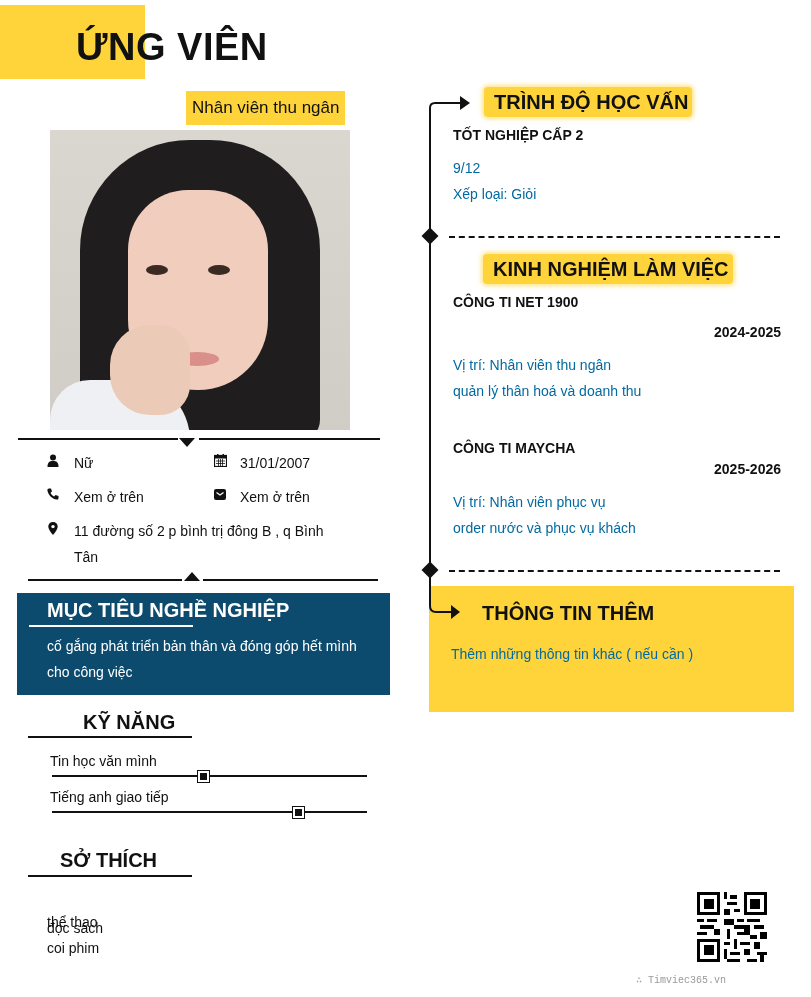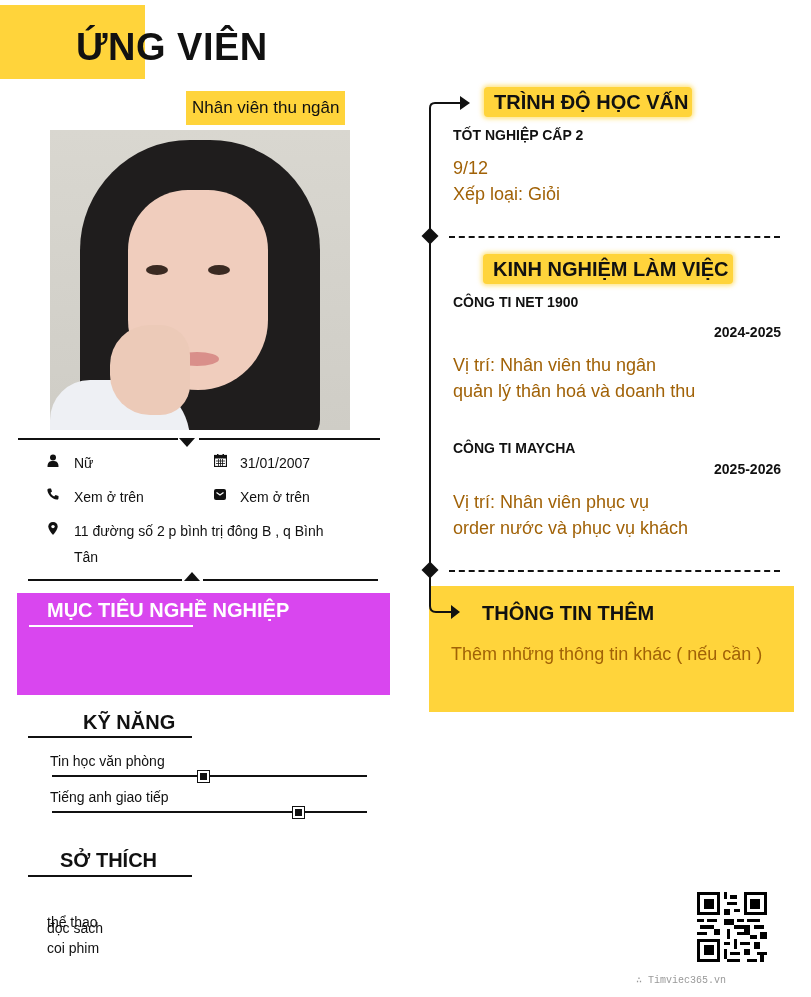--- a/index.html
+++ b/index.html
@@ -24,21 +24,21 @@
 
   
   .hline { height: 2px; background: #111; }
   .tri-down { width: 0; height: 0; border-left: 8px solid transparent; border-right: 8px solid transparent; border-top: 9px solid #111; }
   .tri-up { width: 0; height: 0; border-left: 8px solid transparent; border-right: 8px solid transparent; border-bottom: 9px solid #111; }
 
   .info { font-size: 14px; line-height: 20px; color: #111; }
   .icon { width: 14px; height: 14px; display: flex; align-items: center; justify-content: center; }
 
   
-  .objective { left: 17px; top: 593px; width: 373px; height: 102px; background: #d946ef; color: #fff; }
+  .objective { left: 17px; top: 593px; width: 373px; height: 102px; background: #0c4a6e; color: #fff; }
   .obj-title { position: absolute; left: 30px; top: 6px; font-size: 20px; font-weight: bold; color: #fff; line-height: 22px; }
   .obj-line { position: absolute; left: 12px; top: 32px; width: 164px; height: 2px; background: #fff; }
   .obj-text { position: absolute; left: 30px; top: 40px; width: 330px; font-size: 14px; line-height: 26px; color: #fff; }
 
   .sec-title { font-size: 20px; font-weight: bold; line-height: 24px; color: #111; }
   .sec-line { height: 2px; background: #111; }
 
   .skill-label { font-size: 14px; color: #111; line-height: 18px; }
   .skill-track { height: 2px; background: #111; }
   .skill-knob { width: 11px; height: 11px; background: #111; border: 2px solid #fff; outline: 1px solid #111; }
@@ -47,21 +47,21 @@
 
   
   .timeline-v { left: 429px; width: 2px; background: #111; }
   .diamond { width: 12px; height: 12px; background: #111; transform: rotate(45deg); }
   .dash { height: 0; border-top: 2px dashed #111; }
 
   .brush { background: #FFD43B; border-radius: 4px; box-shadow: 0 0 4px 2px rgba(255,212,59,0.6); }
   .brush-title { font-size: 20px; font-weight: bold; color: #111; line-height: 24px; white-space: nowrap; }
 
   .r-head { font-size: 14px; font-weight: bold; color: #111; line-height: 18px; }
-  .r-text { font-size: 18px; color: #a16207; line-height: 26px; }
+  .r-text { font-size: 14px; color: #0369a1; line-height: 26px; }
   .r-date { font-size: 14px; font-weight: bold; color: #111; line-height: 18px; text-align: right; }
 
   .extra-box { left: 429px; top: 586px; width: 365px; height: 126px; background: #FFD43B; }
 
   .qr { left: 697px; top: 892px; width: 70px; height: 70px; background: #fff; }
   .footer { left: 636px; top: 974px; font-family: "Liberation Mono", monospace; font-size: 10px; color: #999; }
 </style>
 </head>
 <body>
 
@@ -135,26 +135,27 @@
 </div>
 <div class="abs info" style="left:74px; top:521px; width:260px; line-height:26px; margin-top:-3px;">11 đường số 2 p bình trị đông B , q Bình Tân</div>
 
 <div class="abs hline" style="left:28px; top:579px; width:154px;"></div>
 <div class="abs tri-up" style="left:184px; top:572px;"></div>
 <div class="abs hline" style="left:203px; top:579px; width:175px;"></div>
 
 <div class="abs objective">
   <div class="obj-title">MỤC TIÊU NGHỀ NGHIỆP</div>
   <div class="obj-line"></div>
+  <div class="obj-text">cố gắng phát triển bản thân và đóng góp hết mình cho công việc</div>
 </div>
 
 <div class="abs sec-title" style="left:47px; top:710px;margin-left:36px;">KỸ NĂNG</div>
 <div class="abs sec-line" style="left:28px; top:736px; width:164px;"></div>
 
-<div class="abs skill-label" style="left:50px; top:752px;">Tin học văn phòng</div>
+<div class="abs skill-label" style="left:50px; top:752px;">Tin học văn mình</div>
 <div class="abs skill-track" style="left:52px; top:775px; width:315px;"></div>
 <div class="abs skill-knob" style="left:198px; top:771px;"></div>
 
 <div class="abs skill-label" style="left:50px; top:788px;">Tiếng anh giao tiếp</div>
 <div class="abs skill-track" style="left:52px; top:811px; width:315px;"></div>
 <div class="abs skill-knob" style="left:293px; top:807px;"></div>
 
 <div class="abs sec-title" style="left:60px; top:848px;">SỞ THÍCH</div>
 <div class="abs sec-line" style="left:28px; top:875px; width:164px;"></div>
 <div class="abs hobby" style="left:47px; top:883px;margin-top:32px;">đọc sách</div>

